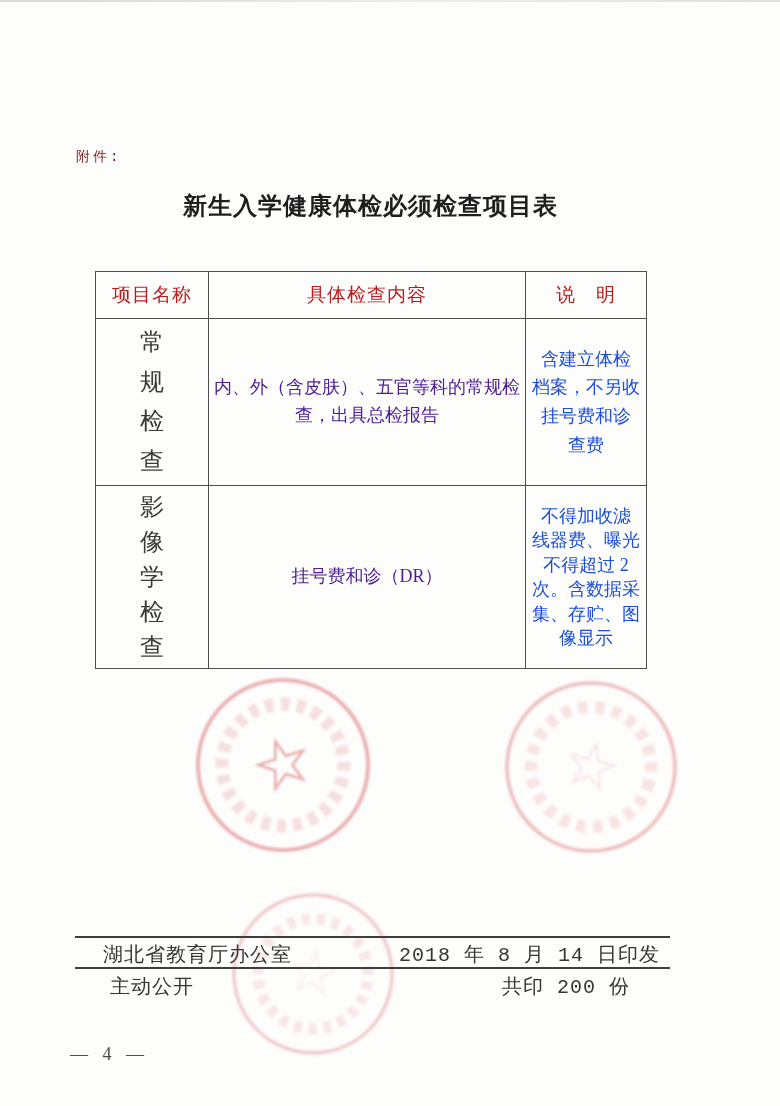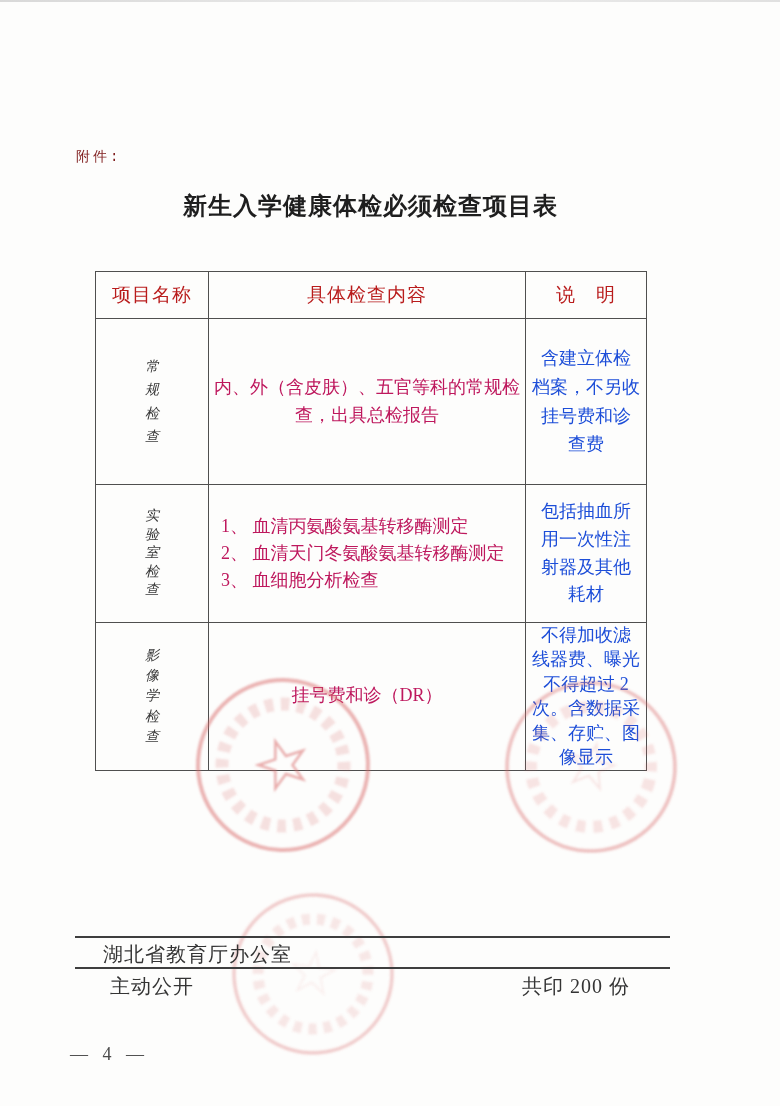--- a/index.html
+++ b/index.html
@@ -34,47 +34,47 @@
     border:1.6px solid #4f4f4f;
     font-weight:normal; vertical-align:middle;
   }
   .items-table thead tr { height:47px; }
   .items-table th { font-size:19px; text-align:center; letter-spacing:1px; color:#b91c1c; }
   tr.r1 { height:166px; }
   tr.r2 { height:138px; }
   tr.r3 { height:128px; }
   .cell-item { text-align:center; }
   .vtext {
-    width:1.12em; margin:4px auto; font-size:14px;
-    word-break:break-all; text-align:center; color:#3a3a3a;font-style:italic;
+    width:1.12em; margin:4px auto; font-size:24px;
+    word-break:break-all; text-align:center; color:#3a3a3a;
   }
   .lh165 { line-height:1.65; }
   .lh132 { line-height:1.32; }
   .lh145 { line-height:1.45; }
   .cell-content {
     text-align:center; font-size:18px; line-height:1.55;
-    white-space:pre-line; color:#be185d; padding:0 3px;
+    white-space:pre-line; color:#4c1d95; padding:0 3px;
   }
   td.cell-content.left { text-align:left; padding-left:12px; padding-right:2px; line-height:1.5; }
   .cell-note {
     text-align:center; font-size:18px; line-height:1.6;
     white-space:pre-line; color:#1d4ed8; padding:0 2px;
   }
   tr.r3 .cell-note { line-height:1.36; }
   tr.r2 .cell-note { line-height:1.55; }
   .stamps { position:absolute; left:0; top:0; pointer-events:none; }
   .footer-rule {
     position:absolute; left:75px; width:595px; height:2px; background:#3e3e3e;
   }
   .rule-top { top:936px; }
   .rule-bottom { top:967px; }
   .footer-row {
     position:absolute; left:75px; width:595px;
     display:flex; justify-content:space-between; align-items:baseline;
-    font-size:20px; color:#343434; letter-spacing:1px;
+    font-size:20px; color:#343434; letter-spacing:1px;font-family:Liberation Mono, monospace;
   }
   .fr1 { top:941px; padding:0 10px 0 28px; }
   .fr2 { top:973px; padding:0 40px 0 35px; }
   .page-number {
     position:absolute; left:70px; top:1044px;
     font-size:18px; letter-spacing:5px; color:#4b4b4b;
   }
 </style>
 </head>
 <body>
@@ -104,32 +104,20 @@
       <tr class="r1">
         <td class="cell-item">
           <div class="vtext lh165">常规检查</div>
         </td>
         <td class="cell-content">内、外（含皮肤）、五官等科的常规检
 查，出具总检报告</td>
         <td class="cell-note">含建立体检
 档案，不另收
 挂号费和诊
 查费</td>
-      </tr>
-      <tr class="r2">
-        <td class="cell-item">
-          <div class="vtext lh132">实验室检查</div>
-        </td>
-        <td class="cell-content left">1、 血清丙氨酸氨基转移酶测定
-2、 血清天门冬氨酸氨基转移酶测定
-3、 血细胞分析检查</td>
-        <td class="cell-note">包括抽血所
-用一次性注
-射器及其他
-耗材</td>
       </tr>
       <tr class="r3">
         <td class="cell-item">
           <div class="vtext lh145">影像学检查</div>
         </td>
         <td class="cell-content">挂号费和诊（DR）</td>
         <td class="cell-note">不得加收滤
 线器费、曝光
 不得超过 2
 次。含数据采
@@ -161,20 +149,21 @@
         <circle r="79" stroke-width="3.4" opacity="0.34"></circle>
         <circle r="55" stroke-width="11" opacity="0.15" stroke-dasharray="8 7"></circle>
         <use href="#star" stroke-width="2" opacity="0.10" transform="scale(0.85)"></use>
       </g>
     </g>
   </svg>
 
   <div class="footer-rule rule-top"></div>
   <div class="footer-row fr1">
     <span>湖北省教育厅办公室</span>
+    <span>2018 年 8 月 14 日印发</span>
   </div>
   <div class="footer-rule rule-bottom"></div>
   <div class="footer-row fr2">
     <span>主动公开</span>
     <span>共印 200 份</span>
   </div>
 
   <div class="page-number">— 4 —</div>
 
 </div>

